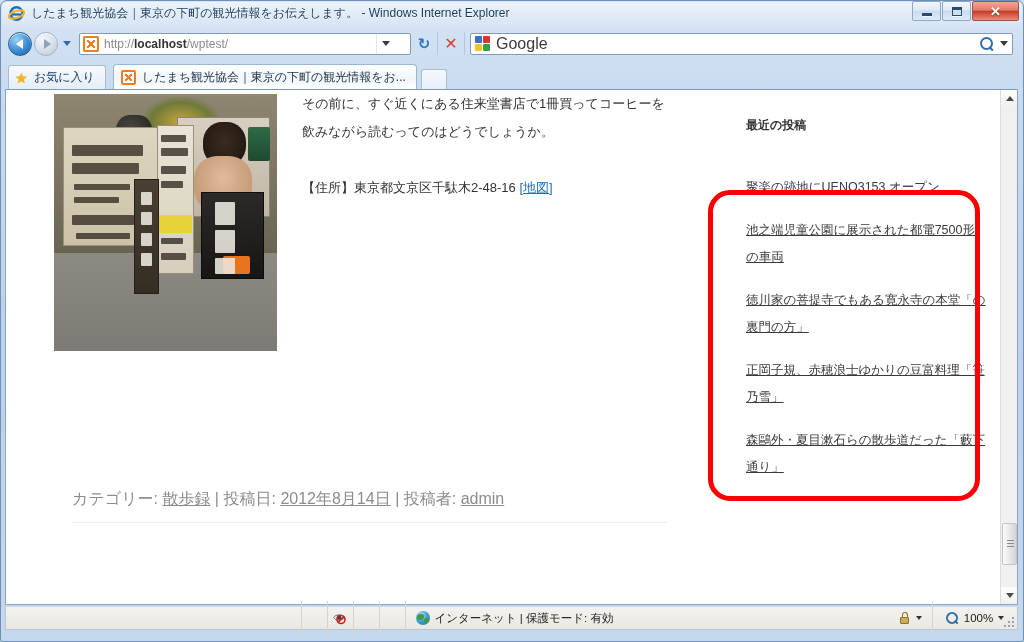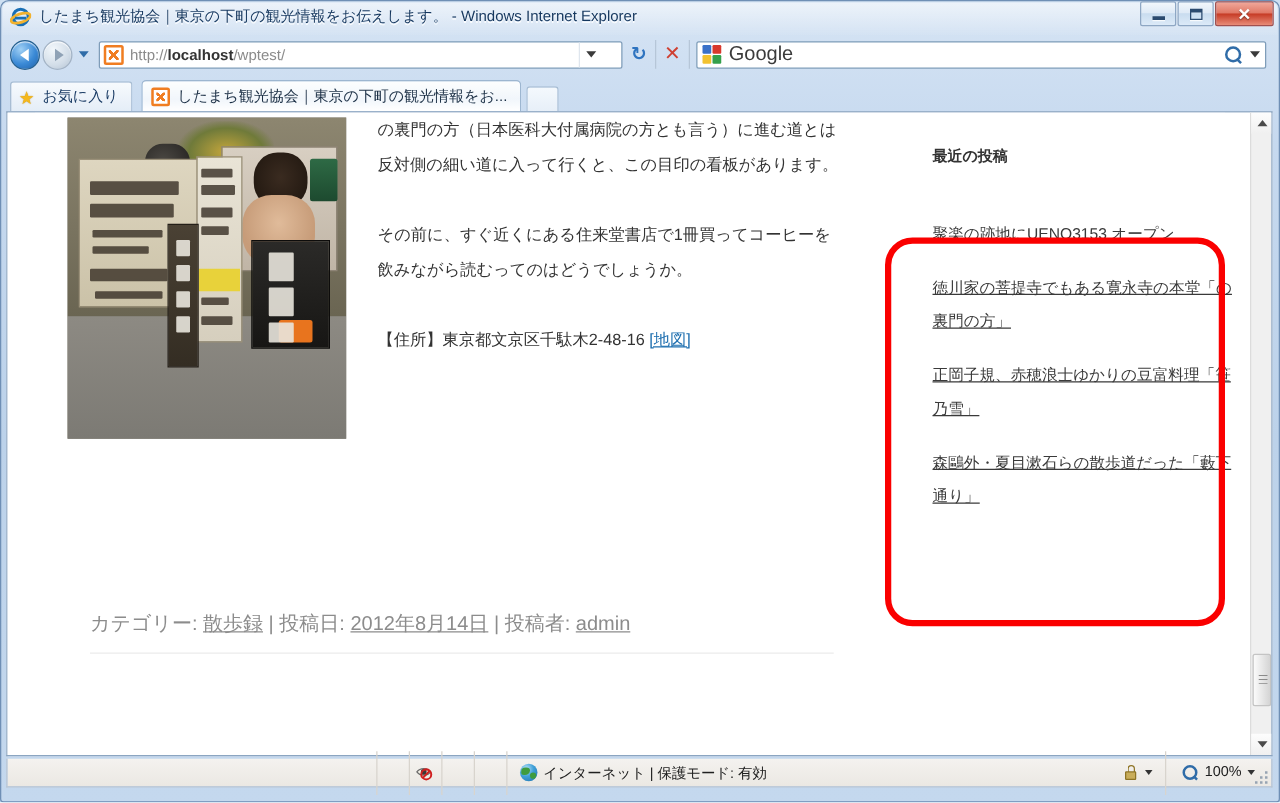--- a/index.html
+++ b/index.html
@@ -156,21 +156,21 @@
     flex: 0 0 auto;
   }
   .caret-down {
     width: 0; height: 0;
     border-left: 4px solid transparent;
     border-right: 4px solid transparent;
     border-top: 5px solid #2f6ca8;
   }
   .addr-box {
     flex: 0 0 auto;
-    width: 419px;
+    width: 332px;
     height: 22px;
     margin-left: 5px;
     background: #ffffff;
     border: 1px solid #7f9db9;
     border-radius: 2px;
     display: flex;
     align-items: center;
     box-sizing: border-box;
     padding: 0 16px 0 3px;
   }
@@ -770,21 +770,20 @@
           <span class="ph-txtw" style="left:39%;top:38%;width:5%;height:5%"></span>
           <span class="ph-txtw" style="left:39%;top:46%;width:5%;height:5%"></span>
           <span class="ph-txtw" style="left:39%;top:54%;width:5%;height:5%"></span>
           <span class="ph-txtw" style="left:39%;top:62%;width:5%;height:5%"></span>
           <span class="ph-txtw" style="left:72%;top:42%;width:9%;height:9%"></span>
           <span class="ph-txtw" style="left:72%;top:53%;width:9%;height:9%"></span>
           <span class="ph-txtw" style="left:72%;top:64%;width:9%;height:6%"></span>
         </div>
 
         <div class="post-body">
-          <p>の裏門の方（日本医科大付属病院の方とも言う）に進む道とは反対側の細い道に入って行くと、この目印の看板があります。</p>
           <p>その前に、すぐ近くにある住来堂書店で1冊買ってコーヒーを飲みながら読むってのはどうでしょうか。</p>
           <p class="addr-line"><span>【住所】東京都文京区千駄木2-48-16</span> <a class="map-link" href="#">[地図]</a></p>
         </div>
 
         <div class="post-meta">
           <span>カテゴリー:</span>
           <a href="#">散歩録</a>
           <span>|</span>
           <span>投稿日:</span>
           <a href="#">2012年8月14日</a>
@@ -792,20 +791,21 @@
           <span>投稿者:</span>
           <a href="#">admin</a>
         </div>
 
         <div class="divider"></div>
 
         <div class="sidebar">
           <div class="sidebar-title">最近の投稿</div>
           <ul class="widget-list">
             <li><a href="#">聚楽の跡地にUENO3153 オープン</a></li>
+            <li><a href="#">池之端児童公園に展示された都電7500形の車両</a></li>
             <li><a href="#">徳川家の菩提寺でもある寛永寺の本堂「の裏門の方」</a></li>
             <li><a href="#">正岡子規、赤穂浪士ゆかりの豆富料理「笹乃雪」</a></li>
             <li><a href="#">森鷗外・夏目漱石らの散歩道だった「藪下通り」</a></li>
           </ul>
         </div>
       </div>
 
       <div class="annot-box"></div>
     </div>
 

